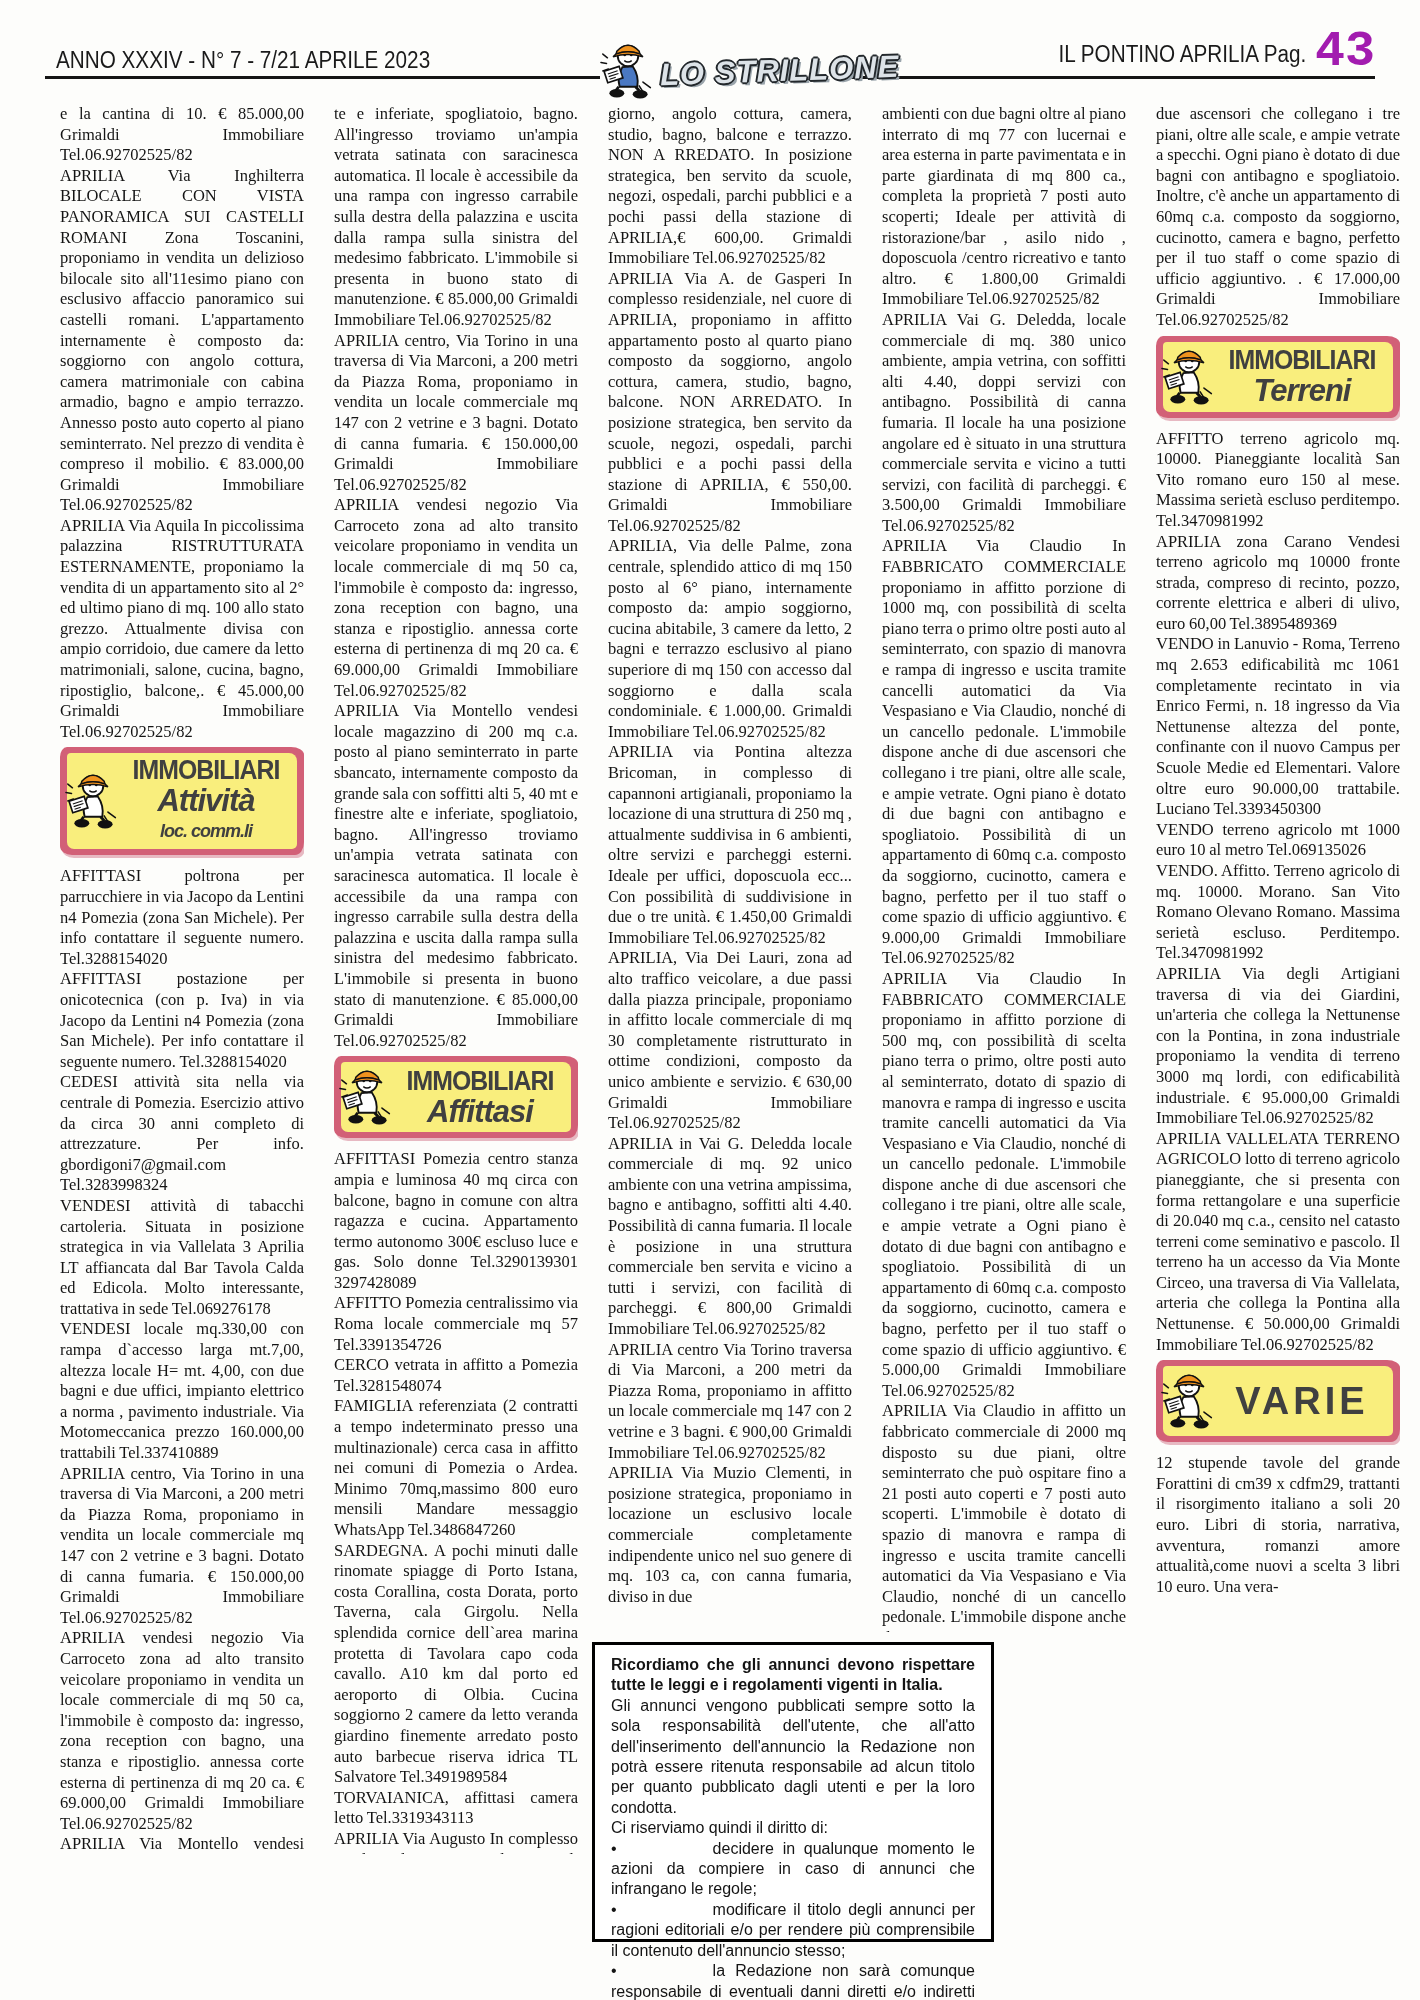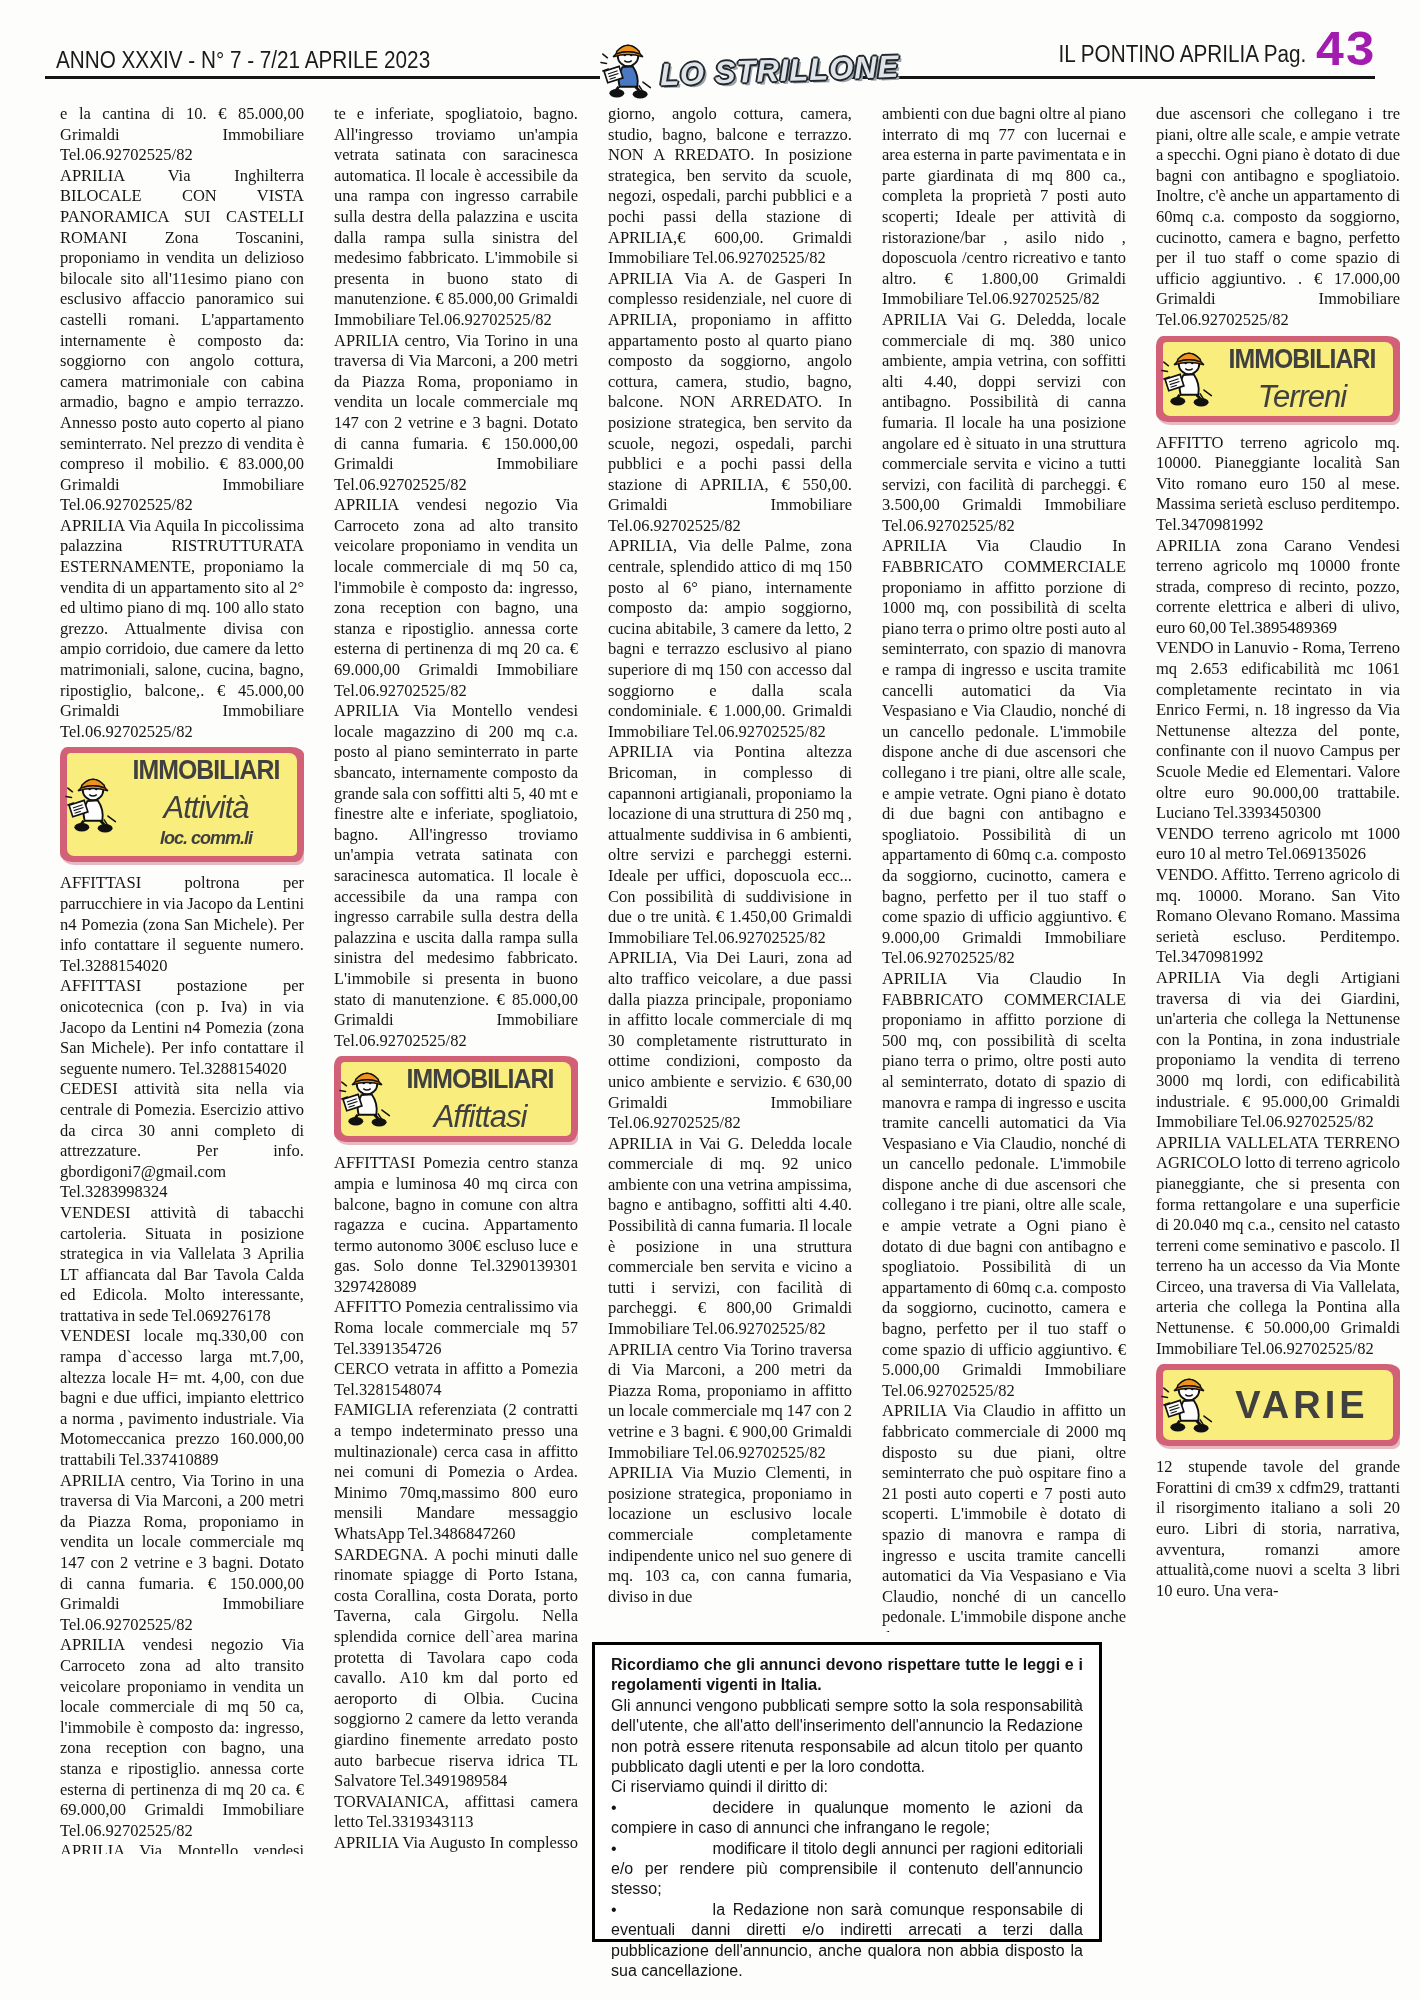--- a/index.html
+++ b/index.html
@@ -20,26 +20,26 @@
   .col{width:244px;overflow:hidden;max-height:1750px;}
   .col3wrap{max-height:1528px;}
   .ad{margin:0;font-size:16.5px;line-height:20.6px;text-align:justify;text-justify:inter-word;word-spacing:-0.4px;}
 
   
   .banner{position:relative;margin:5px 0 11px 0;background:#d26077;padding:6px 7px;border-radius:7px 13px 9px 12px/10px 8px 13px 9px;box-shadow:2px 3px 0 #e7b9c2;}
   .banner .inner{background:#f9ee7d;border-radius:4px 8px 5px 7px;display:flex;align-items:center;padding:3px 4px 3px 2px;min-height:46px;}
   .banner .mascot{flex:0 0 56px;margin-left:-4px;}
   .banner .txt{flex:1;text-align:center;font-family:"Liberation Sans",sans-serif;color:#404040;padding-right:2px;}
   .banner .l1{display:block;font-weight:bold;font-size:27px;line-height:29px;letter-spacing:-1px;transform:scaleX(.92);}
-  .banner .l2{display:block;font-weight:normal;font-style:italic;font-size:31px;line-height:32px;letter-spacing:-1px;margin-top:7px;}
+  .banner .l2{display:block;font-weight:bold;font-style:italic;font-size:31px;line-height:32px;letter-spacing:-1px;}
   .banner .l3{display:block;font-weight:bold;font-style:italic;font-size:18px;line-height:29px;letter-spacing:-1px;}
   .banner.varie .l1{font-size:38px;line-height:42px;letter-spacing:4px;transform:none;}
 
   
-  .notice{position:absolute;left:592px;top:1642px;width:510px;height:300px;box-sizing:border-box;border:3px solid #000;background:#fff;padding:10px 16px;font-family:"Liberation Sans",sans-serif;font-size:16px;line-height:20.4px;text-align:justify;}
+  .notice{position:absolute;left:592px;top:1642px;width:402px;height:300px;box-sizing:border-box;border:3px solid #000;background:#fff;padding:10px 16px;font-family:"Liberation Sans",sans-serif;font-size:16px;line-height:20.4px;text-align:justify;}
   .notice p{margin:0;}
   .notice .n-bold{font-weight:bold;}
   .notice .tab{display:inline-block;width:96px;}
 
   svg .cap{fill:#f0921e;stroke:#111;stroke-width:1.6;}
   .h-center svg .shirt{fill:#4a78c2;}
 </style>
 </head>
 <body>
 

